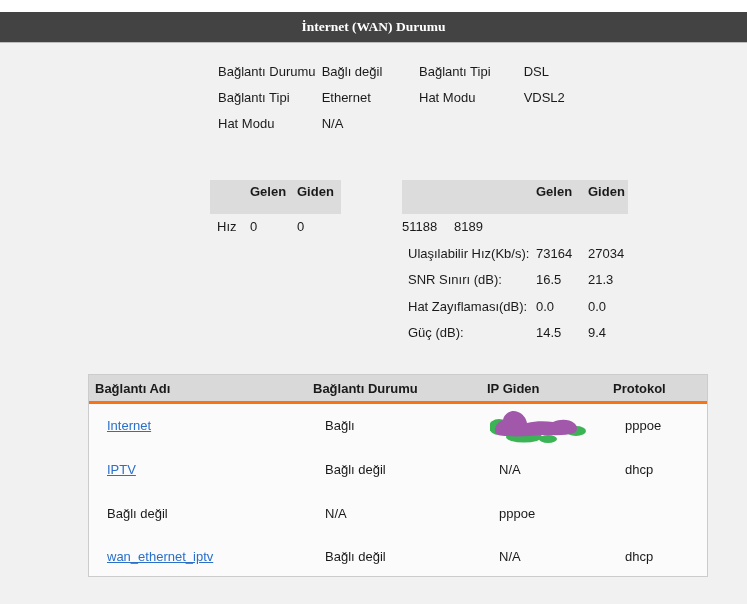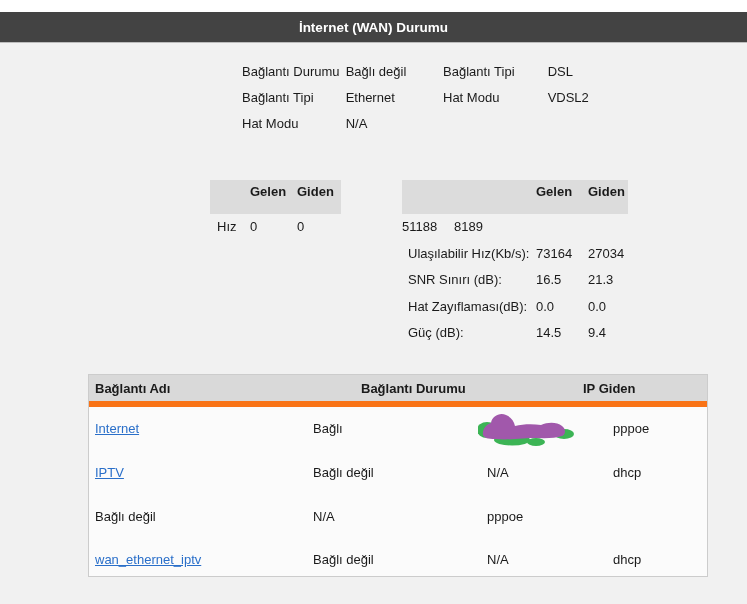--- a/index.html
+++ b/index.html
@@ -12,24 +12,25 @@
   }
   .top-strip{
     position:absolute;top:0;left:0;width:747px;height:12px;background:#ffffff;
   }
   .titlebar{
     position:absolute;top:12px;left:0;width:747px;height:30px;
     background:#434343;color:#ffffff;
     display:flex;align-items:center;justify-content:center;
     font-weight:bold;font-size:13.5px;
     border-bottom:1px solid #bdbdbd;
+    font-family:Liberation Serif, serif;
   }
   
   .info-panel{position:absolute;top:59px;}
-  .info-panel .irow{height:26px;line-height:26px;white-space:nowrap;margin-left:24px;}
+  .info-panel .irow{height:26px;line-height:26px;white-space:nowrap;}
   .info-panel .ilabel{display:inline-block;width:100px;}
   .panel-eth{left:218px;}
   .panel-dsl{left:419px;}
   .panel-dsl .ilabel{width:101px;}
   
   .mini-table{position:absolute;top:180px;}
   .mini-head{background:#dcdcdc;height:34px;line-height:23px;display:flex;font-weight:bold;}
   .mini-row{display:flex;height:26px;line-height:26px;align-items:flex-start;}
   .rate-left{left:210px;width:131px;}
   .rate-left .c1{width:40px;padding-left:7px;box-sizing:border-box;}
@@ -45,24 +46,23 @@
   .conn-table{
     position:absolute;left:88px;top:374px;width:618px;height:201px;
     background:#fbfbfb;border:1px solid #cccccc;
   }
   .conn-grid-row{
     display:grid;grid-template-columns:218px 174px 126px 1fr;
     padding-left:6px;align-items:center;
   }
   .conn-header{
     height:26px;background:#d9d9d9;font-weight:bold;
-    border-bottom:6px solid #f97316;
-    gap:48px;
+    border-bottom:3px solid #f97316;
   }
-  .conn-row{height:43.7px;}
+  .conn-row{height:43.7px;margin-left:12px;}
   .conn-row a{color:#2a6fc9;text-decoration:underline;cursor:pointer;}
   .scribble{margin-left:-9px;display:block;}
 </style>
 </head>
 <body>
 
 <div class="top-strip"></div>
 
 <div class="titlebar">
   <span>İnternet (WAN) Durumu</span>

